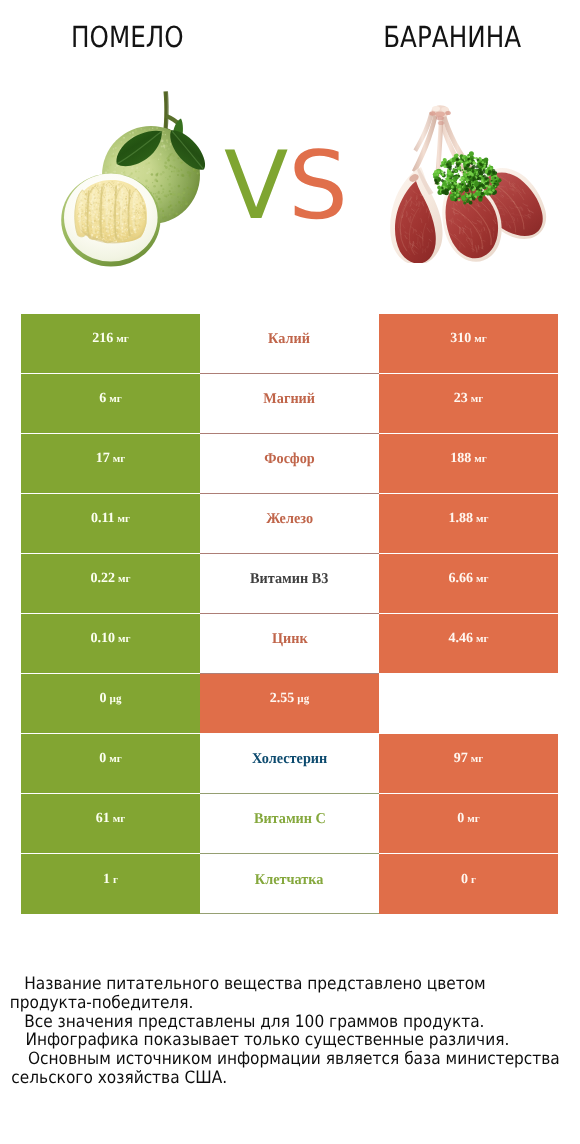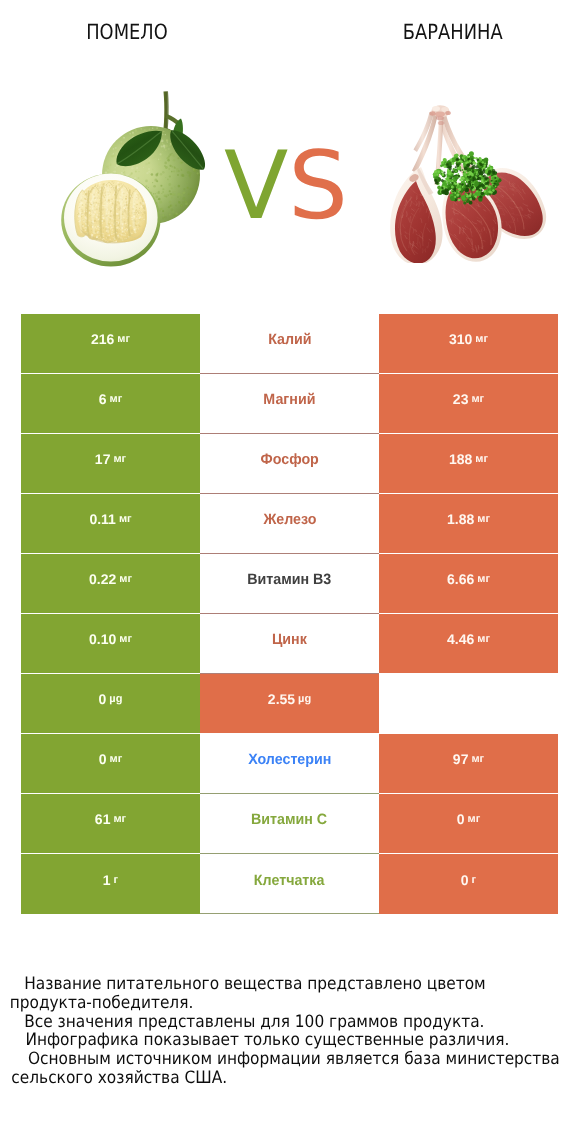--- a/index.html
+++ b/index.html
@@ -1,37 +1,37 @@
 <!DOCTYPE html>
 <html><head>
 <meta charset="utf-8">
 <style>
   html,body{margin:0;padding:0;background:#fff;}
   body{width:580px;height:1144px;font-family:"Liberation Sans",sans-serif;-webkit-font-smoothing:antialiased;text-rendering:geometricPrecision;}
   .page{position:relative;width:580px;height:1144px;overflow:hidden;background:#fff;}
 
   
-  .title{position:absolute;top:20px;font-size:21px;font-family:"DejaVu Sans",sans-serif;font-weight:400;color:#131313;white-space:nowrap;}
+  .title{position:absolute;top:20px;font-size:29px;font-family:"DejaVu Sans",sans-serif;font-weight:400;color:#131313;white-space:nowrap;}
   .title span{display:inline-block;transform:scaleX(0.85);transform-origin:center;}
   .title-left{left:0;width:254px;text-align:center;}
   .title-right{left:290px;width:325px;text-align:center;}
 
   
   .hero{position:absolute;top:0;left:0;width:580px;height:300px;}
   .hero-left{position:absolute;left:48px;top:78px;width:200px;height:200px;}
   .hero-right{position:absolute;left:388px;top:105px;width:160px;height:158px;}
   .vs{position:absolute;left:224px;top:140px;font-size:94px;font-family:"DejaVu Sans",sans-serif;font-weight:400;line-height:1;white-space:nowrap;}
   .vs .v{color:#7FA531;}
   .vs .s{color:#E06F4B;}
 
   
   .table{position:absolute;left:21px;top:314px;width:537px;}
   .row{position:relative;height:58.5px;display:flex;margin-bottom:1.5px;}
   .row:last-child{margin-bottom:0;height:60px;}
-  .cell{box-sizing:border-box;display:flex;align-items:center;justify-content:center;font-family:Liberation Sans, sans-serif;font-size:14px;font-weight:700;white-space:nowrap;padding-bottom:8px;}
+  .cell{box-sizing:border-box;display:flex;align-items:center;justify-content:center;font-family:Liberation Serif, serif;font-size:14px;font-weight:700;white-space:nowrap;padding-bottom:8px;}
   .cell-left{width:179px;background:#82A532;color:#fcfff0;}
 
   .cell-mid{width:179px;background:#ffffff;font-size:15px;}
   .cell-mid span{display:inline-block;transform:scaleX(0.95);}
   .cell-right{width:179px;background:#E06E49;color:#fff7f0;}
   .cell-mid{position:relative;}
   .cell-mid::after{content:"";position:absolute;left:0;right:0;bottom:-1.5px;height:1px;background:var(--line);}
   .row:last-child .cell-mid::after{bottom:0px;}
   .unit{font-size:11px;font-weight:700;margin-left:3px;text-align:center;}
 
@@ -2684,21 +2684,21 @@
         <div class="cell cell-right">
           <span>2.55</span>
           <span class="unit">µg</span>
         </div>
       </div>
       <div class="row">
         <div class="cell cell-left">
           <span>0</span>
           <span class="unit">мг</span>
         </div>
-        <div class="cell cell-mid" style="color:#3b82f6;--line:#96A073">
+        <div class="cell cell-mid" style="color:#0c4a6e;--line:#96A073">
           <span>Холестерин</span>
         </div>
         <div class="cell cell-right">
           <span>97</span>
           <span class="unit">мг</span>
         </div>
       </div>
       <div class="row">
         <div class="cell cell-left">
           <span>61</span>

